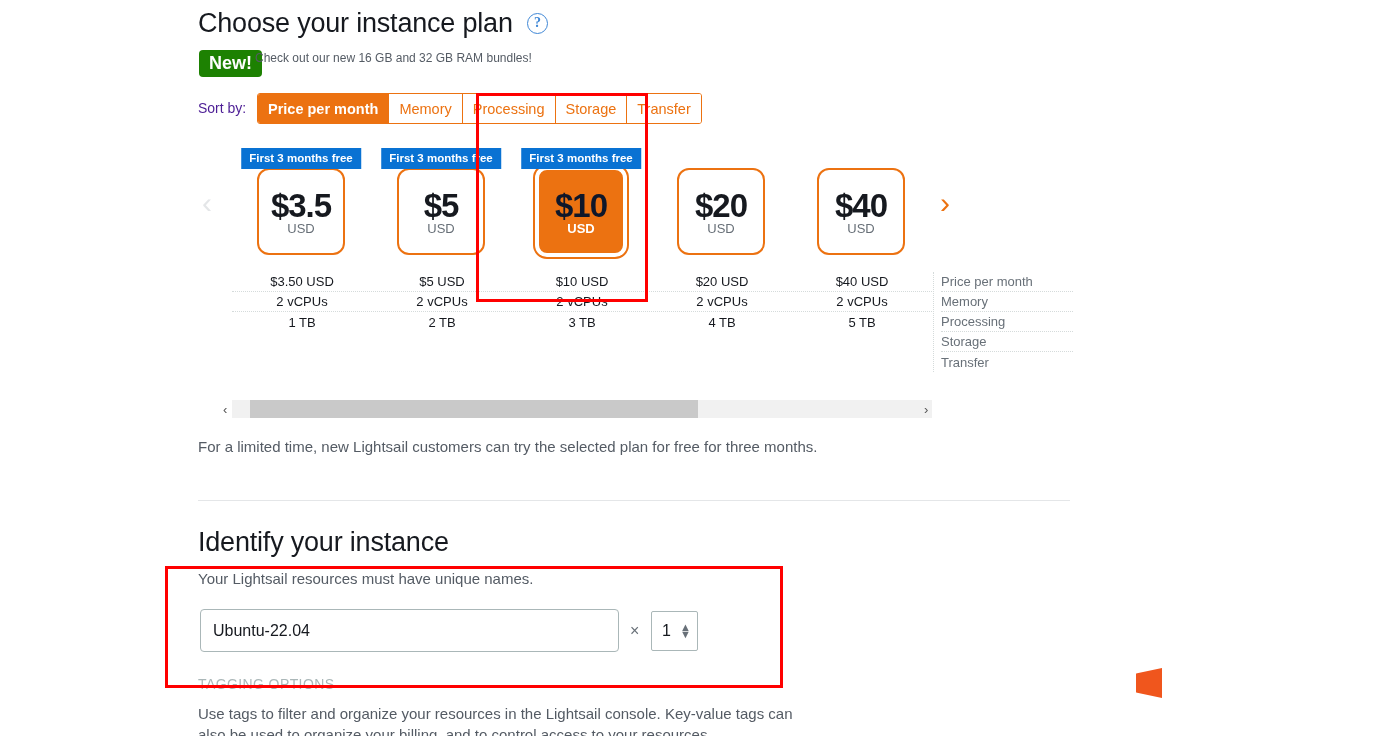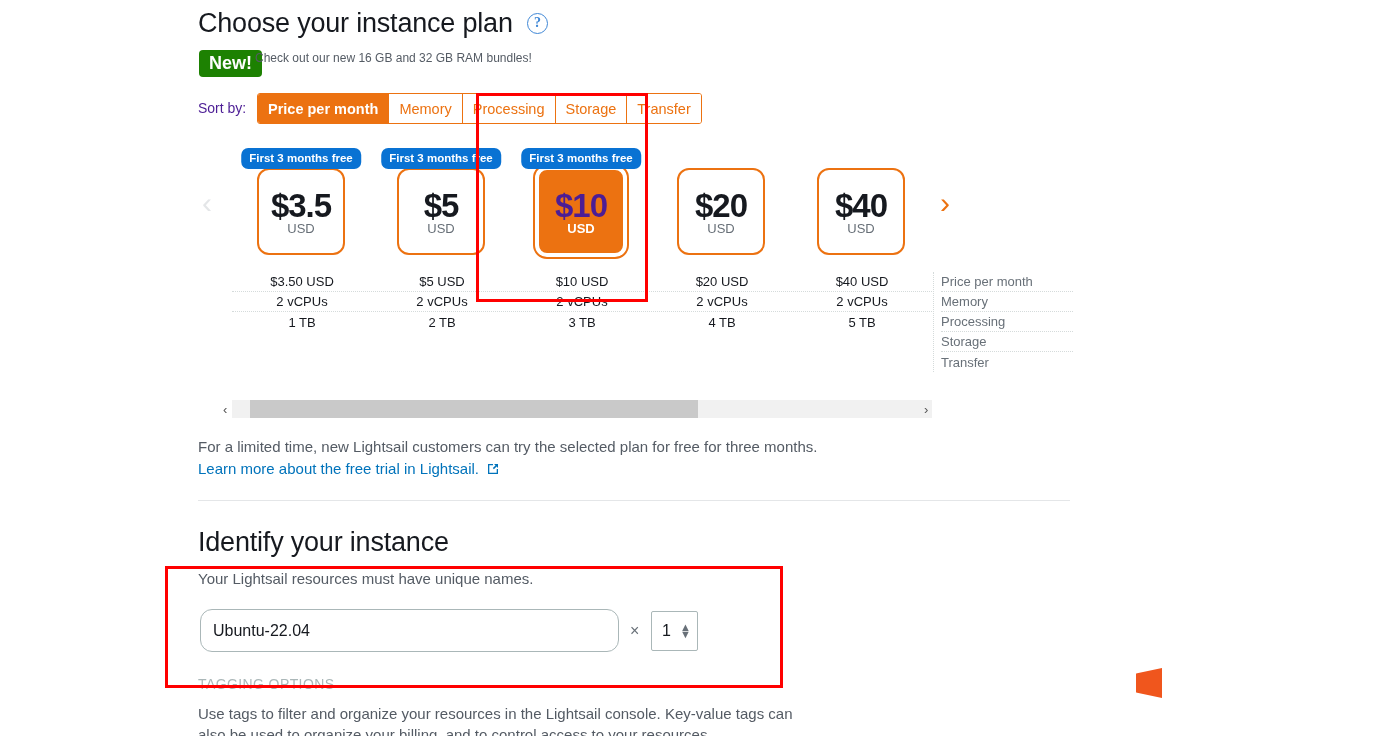--- a/index.html
+++ b/index.html
@@ -105,21 +105,21 @@
   .card-col { position: absolute; top: 148px; width: 120px; }
   .badge-free {
     position: absolute;
     top: 0; left: 50%;
     transform: translateX(-50%);
     background: #0972d3;
     color: #fff;
     font-size: 11.5px;
     font-weight: 700;
     padding: 4px 8px 5px;
-    border-radius: 7px;
+    border-radius: 0;
     white-space: nowrap;
     z-index: 3;
   }
   .price-card {
     position: absolute;
     top: 20px; left: 50%;
     transform: translateX(-50%);
     width: 88px; height: 87px;
     border: 2px solid #ec7211;
     border-radius: 12px;
@@ -137,21 +137,21 @@
     width: 92px; height: 91px;
     top: 18px;
   }
   .price-amount {
     font-size: 33px;
     font-weight: 700;
     color: #16191f;
     line-height: 1;
     letter-spacing: -1px;
   }
-  .price-card.selected .price-amount { color: #4c1d95; }
+  .price-card.selected .price-amount { color: #0f172a; }
   .price-unit {
     font-size: 13px;
     color: #687078;
     margin-top: 0;
     line-height: 1;
   }
   .price-card.selected .price-unit { color: #fff; font-weight: 700; }
 
   
   .spec-table {
@@ -250,21 +250,21 @@
     position: absolute;
     left: 198px; top: 570px;
     font-size: 15px;
     color: #545b64;
   }
   .name-input {
     position: absolute;
     left: 200px; top: 609px;
     width: 419px; height: 43px;
     border: 1px solid #aab7b8;
-    border-radius: 12px;
+    border-radius: 4px;
     padding: 0 12px;
     font-size: 16px;
     color: #16191f;
     font-family: "Liberation Sans", sans-serif;
     background: #fff;
     outline: none;
   }
   .times-sign {
     position: absolute;
     left: 630px; top: 622px;
@@ -431,29 +431,20 @@
     <div class="spec-label-row">Transfer</div>
   </div>
 
   <div class="hscroll">
     <div class="hscroll-arrow" id="hs-left">‹</div>
     <div class="hscroll-thumb" style="width: 448px;"></div>
     <div class="hscroll-arrow" id="hs-right">›</div>
   </div>
 
   <div class="trial-text">For a limited time, new Lightsail customers can try the selected plan for free for three months.</div>
-  <a class="trial-link">
-    <span>Learn more about the free trial in Lightsail.</span>
-    <span class="ext-icon">
-      <svg width="12" height="12" viewBox="0 0 12 12">
-        <path d="M1 1h5v1.3H2.3v7.4h7.4V6H11v5H1z" fill="#0073bb"></path>
-        <path d="M7.1 1H11v3.9L9.6 3.5 6.9 6.2 5.8 5.1 8.5 2.4z" fill="#0073bb"></path>
-      </svg>
-    </span>
-  </a>
 
   <div class="divider"></div>
 
   <div class="section-title" id="title-identify">Identify your instance</div>
 
   <div class="unique-note">Your Lightsail resources must have unique names.</div>
 
   <input class="name-input" placeholder="Enter a name" value="Ubuntu-22.04" style="">
 
   <div class="times-sign">×</div>

